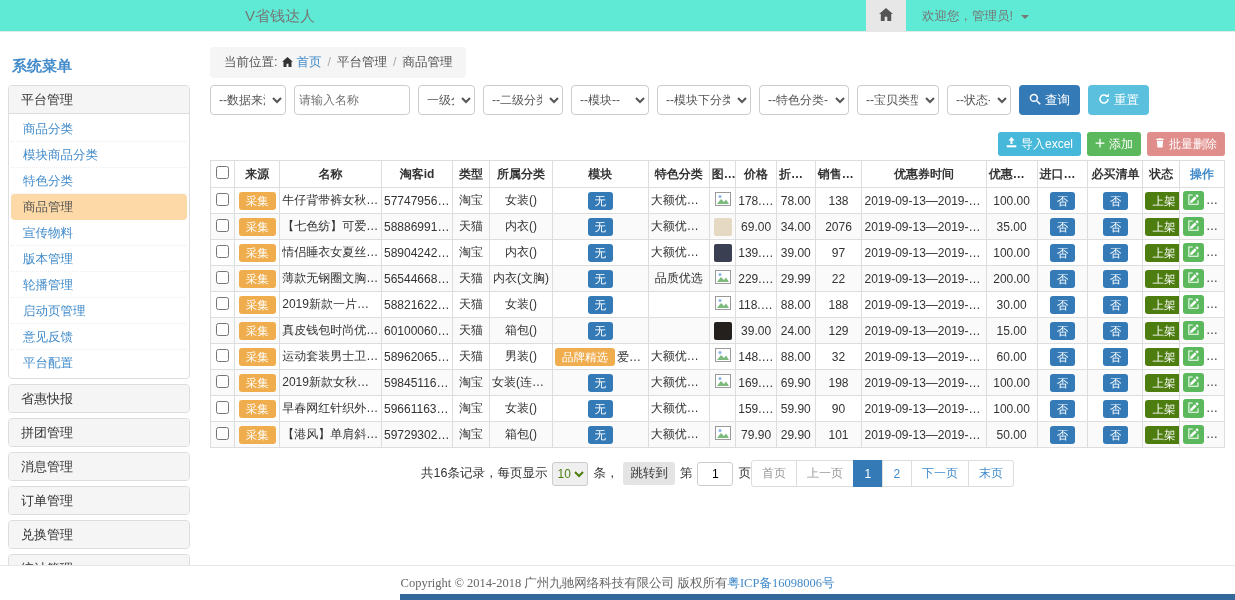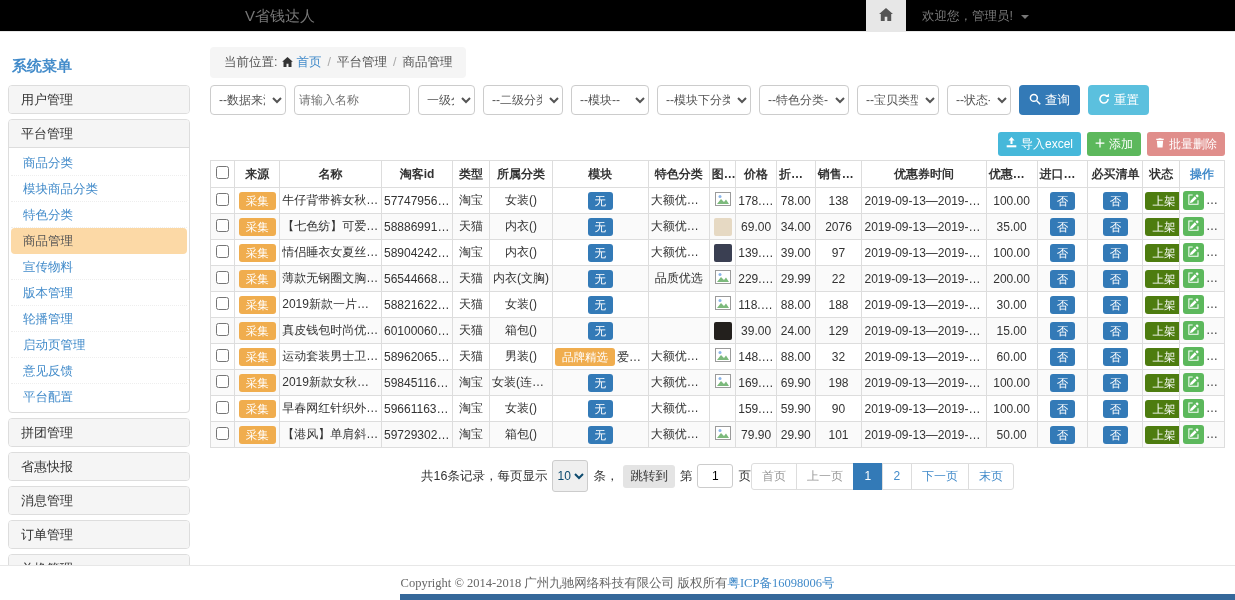--- a/index.html
+++ b/index.html
@@ -2,21 +2,21 @@
 <html><head>
 <meta charset="utf-8">
 <style>
   * { margin:0; padding:0; box-sizing:border-box; }
   html,body { width:1235px; height:600px; overflow:hidden; background:#fff;
     font-family:"Liberation Sans","DejaVu Sans",sans-serif; }
   body { position:relative; font-size:13px; color:#333; }
 
   
   .topbar { position:absolute; top:0; left:0; right:0; height:32px;
-    background:#000000; border-bottom:1px solid #e7e7e7; }
+    background:#5eead4; border-bottom:1px solid #e7e7e7; }
   .topbar-title { position:absolute; left:245px; top:0; line-height:32px;
     color:#777; font-size:15px; }
   .home-btn { position:absolute; left:866px; top:0; width:40px; height:32px;
     background:#e7e7e7; text-align:center; line-height:34px; cursor:pointer; }
   .welcome { position:absolute; left:922px; top:0; line-height:32px;
     color:#777; font-size:12.5px; cursor:pointer; }
   .caret { display:inline-block; margin-left:5px; vertical-align:middle;
     border-left:4px solid transparent; border-right:4px solid transparent;
     border-top:4px solid #777; }
 
@@ -81,22 +81,22 @@
   .op-del { background:#d9534f; }
 
   .thumb { display:inline-block; width:18px; height:18px; vertical-align:middle; border-radius:2px; }
   .thumb-beige { background:#e6d9c3; }
   .thumb-dark { background:#3a3f52; }
   .thumb-black { background:#23201d; }
 
   .pager-row { margin-top:12px; display:flex; justify-content:center;
     align-items:center; font-size:12.5px; color:#333; }
   .pager-left { display:flex; align-items:center; gap:5px; }
-  .size-select { height:32px; border:1px solid #ccc; border-radius:3px; font-size:12px;
-    font-family:inherit; color:#0c4a6e; }
+  .size-select { height:24px; border:1px solid #ccc; border-radius:3px; font-size:12px;
+    font-family:inherit; color:#4d7c0f; }
   .jump-label { background:#e4e4e4; border-radius:3px; padding:3px 7px; cursor:pointer; }
   .jump-input { width:36px; height:24px; border:1px solid #ccc; border-radius:3px;
     text-align:center; font-size:12px; font-family:inherit; }
   .pager-right { display:flex; }
   .page-btn { min-width:30px; padding:4px 10px; border:1px solid #ddd; background:#fff;
     color:#428bca; font-size:12px; cursor:pointer; margin-left:-1px; text-align:center;
     font-family:inherit; }
   .page-btn.first { border-radius:3px 0 0 3px; margin-left:0; }
   .page-btn.last { border-radius:0 3px 3px 0; }
   .page-btn.active { background:#337ab7; border-color:#337ab7; color:#fff; }
@@ -123,43 +123,40 @@
     </span>
   </div>
   <div class="welcome">
     <span>欢迎您，管理员! </span><span class="caret"></span>
   </div>
 </div>
 
 <div class="sidebar">
   <div class="sidebar-title">系统菜单</div>
   <div id="sidebar-menu">
-      <div class="side-panel">
-        <div class="side-head">用户管理</div>
-      </div>
       <div class="side-panel">
         <div class="side-head">平台管理</div>
         <div class="side-body">
           <a class="side-link">商品分类</a>
           <a class="side-link">模块商品分类</a>
           <a class="side-link">特色分类</a>
           <a class="side-link active">商品管理</a>
           <a class="side-link">宣传物料</a>
           <a class="side-link">版本管理</a>
           <a class="side-link">轮播管理</a>
           <a class="side-link">启动页管理</a>
           <a class="side-link">意见反馈</a>
           <a class="side-link">平台配置</a>
         </div>
       </div>
       <div class="side-panel">
+        <div class="side-head">省惠快报</div>
+      </div>
+      <div class="side-panel">
         <div class="side-head">拼团管理</div>
-      </div>
-      <div class="side-panel">
-        <div class="side-head">省惠快报</div>
       </div>
       <div class="side-panel">
         <div class="side-head">消息管理</div>
       </div>
       <div class="side-panel">
         <div class="side-head">订单管理</div>
       </div>
       <div class="side-panel">
         <div class="side-head">兑换管理</div>
       </div>

